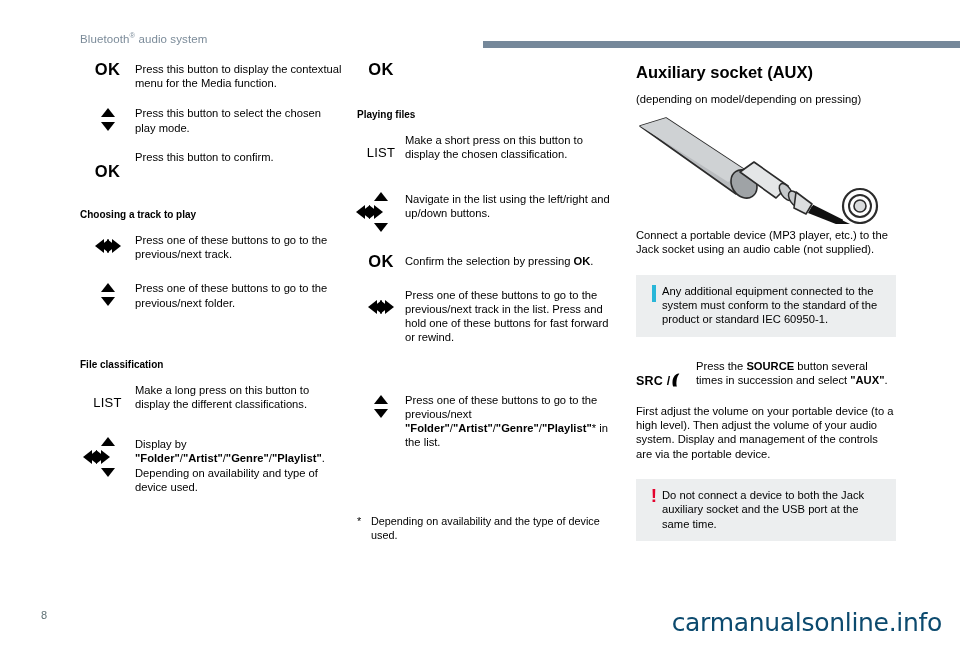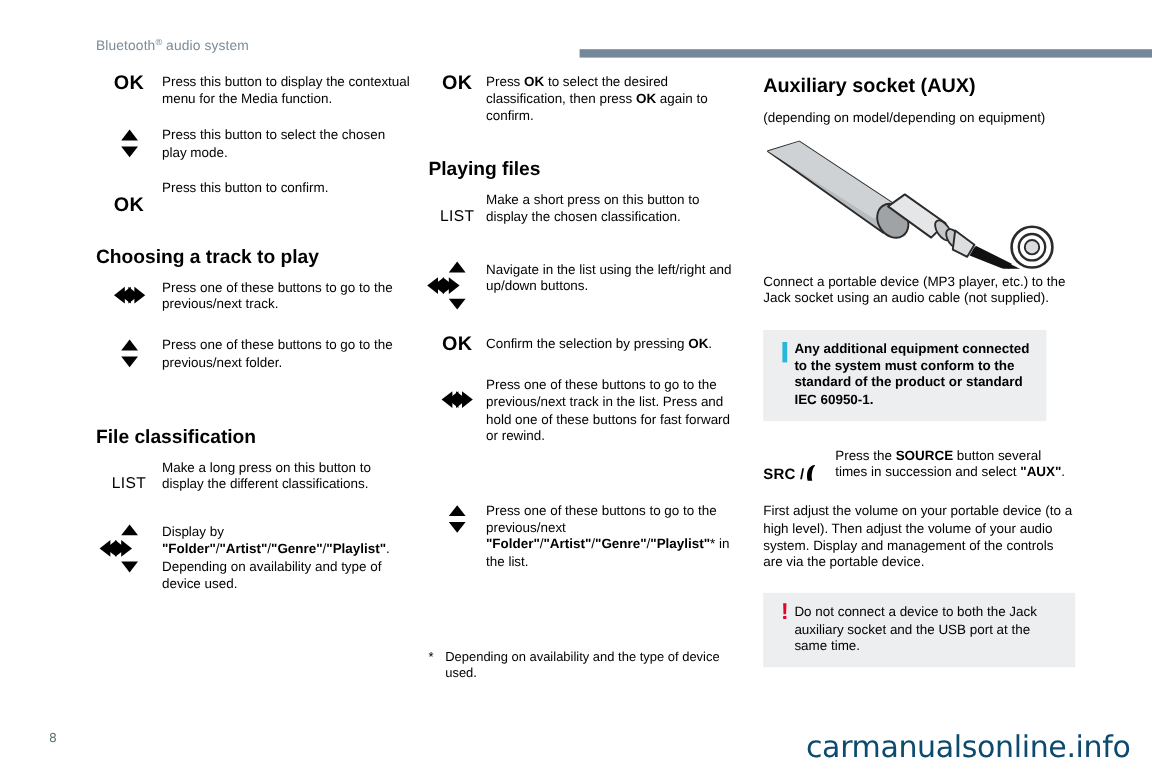--- a/index.html
+++ b/index.html
@@ -51,21 +51,21 @@
     position: absolute;
     top: 62px;
     font-size: 11.2px;
     line-height: 14.2px;
   }
   .col1 { left: 80px;  width: 264px; }
   .col2 { left: 357px; width: 258px; }
   .col3 { left: 636px; width: 260px; }
 
   h2.section {
-    font-size: 16px;
+    font-size: 10px;
     font-weight: bold;
     margin: 0;
     padding: 0;
     line-height: 17px;
   }
   h1.section-big {
     font-size: 16.5px;
     font-weight: bold;
     margin: 0;
     padding: 0;
@@ -325,23 +325,20 @@
   </div>
 
 </div>
 
 <div class="col col2">
 
   <div class="row">
     <div class="glyph" style="width:48px;">
       <span class="ok-glyph">OK</span>
     </div>
-    <div class="txt">
-      <span>Press </span><b>OK</b><span> to select the desired classification, then press </span><b>OK</b><span> again to confirm.</span>
-    </div>
   </div>
 
   <h2 class="section" style="margin-top:28px;">Playing files</h2>
 
   <div class="row" style="margin-top:10px;">
     <div class="glyph" style="width:48px; padding-top:13px;">
       <span class="list-glyph">LIST</span>
     </div>
     <div class="txt">Make a short press on this button to display the chosen classification.</div>
   </div>
@@ -406,21 +403,21 @@
   <div class="footnote" style="margin-top:66px;">
     <span class="star">*</span>
     <span>Depending on availability and the type of device used.</span>
   </div>
 
 </div>
 
 <div class="col col3">
 
   <h1 class="section-big">Auxiliary socket (AUX)</h1>
-  <div style="margin-top:10px;">(depending on model/depending on equipment)</div>
+  <div style="margin-top:10px;">(depending on model/depending on pressing)</div>
 
   <div class="jack-wrap" style="margin-top:8px;">
     <svg width="260" height="110" viewBox="0 0 260 110">
 
       <polygon points="4,12 30,4 118,62 100,80" fill="#b9bcbf" stroke="#2b2b2b" stroke-width="1.6" stroke-linejoin="round"></polygon>
       <polygon points="4,12 30,4 112,58 92,68" fill="#cfd2d4" stroke="none"></polygon>
 
       <ellipse cx="108" cy="70" rx="12" ry="15" transform="rotate(-34 108 70)" fill="#9fa3a6" stroke="#2b2b2b" stroke-width="1.6"></ellipse>
 
       <polygon points="104,58 118,48 152,72 140,84" fill="#e4e6e7" stroke="#2b2b2b" stroke-width="1.6" stroke-linejoin="round"></polygon>
@@ -434,21 +431,21 @@
       <line x1="176" y1="93" x2="206" y2="108" stroke="#111" stroke-width="5"></line>
 
       <circle cx="224" cy="92" r="17" fill="#ffffff" stroke="#2b2b2b" stroke-width="2.2"></circle>
       <circle cx="224" cy="92" r="11" fill="#ffffff" stroke="#2b2b2b" stroke-width="2"></circle>
       <circle cx="224" cy="92" r="6" fill="#d9dbdc" stroke="#2b2b2b" stroke-width="1.6"></circle>
     </svg>
   </div>
 
   <div style="margin-top:4px;">Connect a portable device (MP3 player, etc.) to the Jack socket using an audio cable (not supplied).</div>
 
-  <div class="callout" style="margin-top:18px; width:236px;font-weight:bold;">
+  <div class="callout" style="margin-top:18px; width:260px;">
     <div class="badge">
       <span class="info-bar"></span>
     </div>
     <div class="body">Any additional equipment connected to the system must conform to the standard of the product or standard IEC 60950-1.</div>
   </div>
 
   <div class="row" style="margin-top:22px;">
     <div class="glyph" style="width:60px; padding-top:14px; text-align:left;">
       <span class="src-glyph">
         <span>SRC /</span><svg width="11" height="14" viewBox="0 0 11 14" style="vertical-align:-2px">

